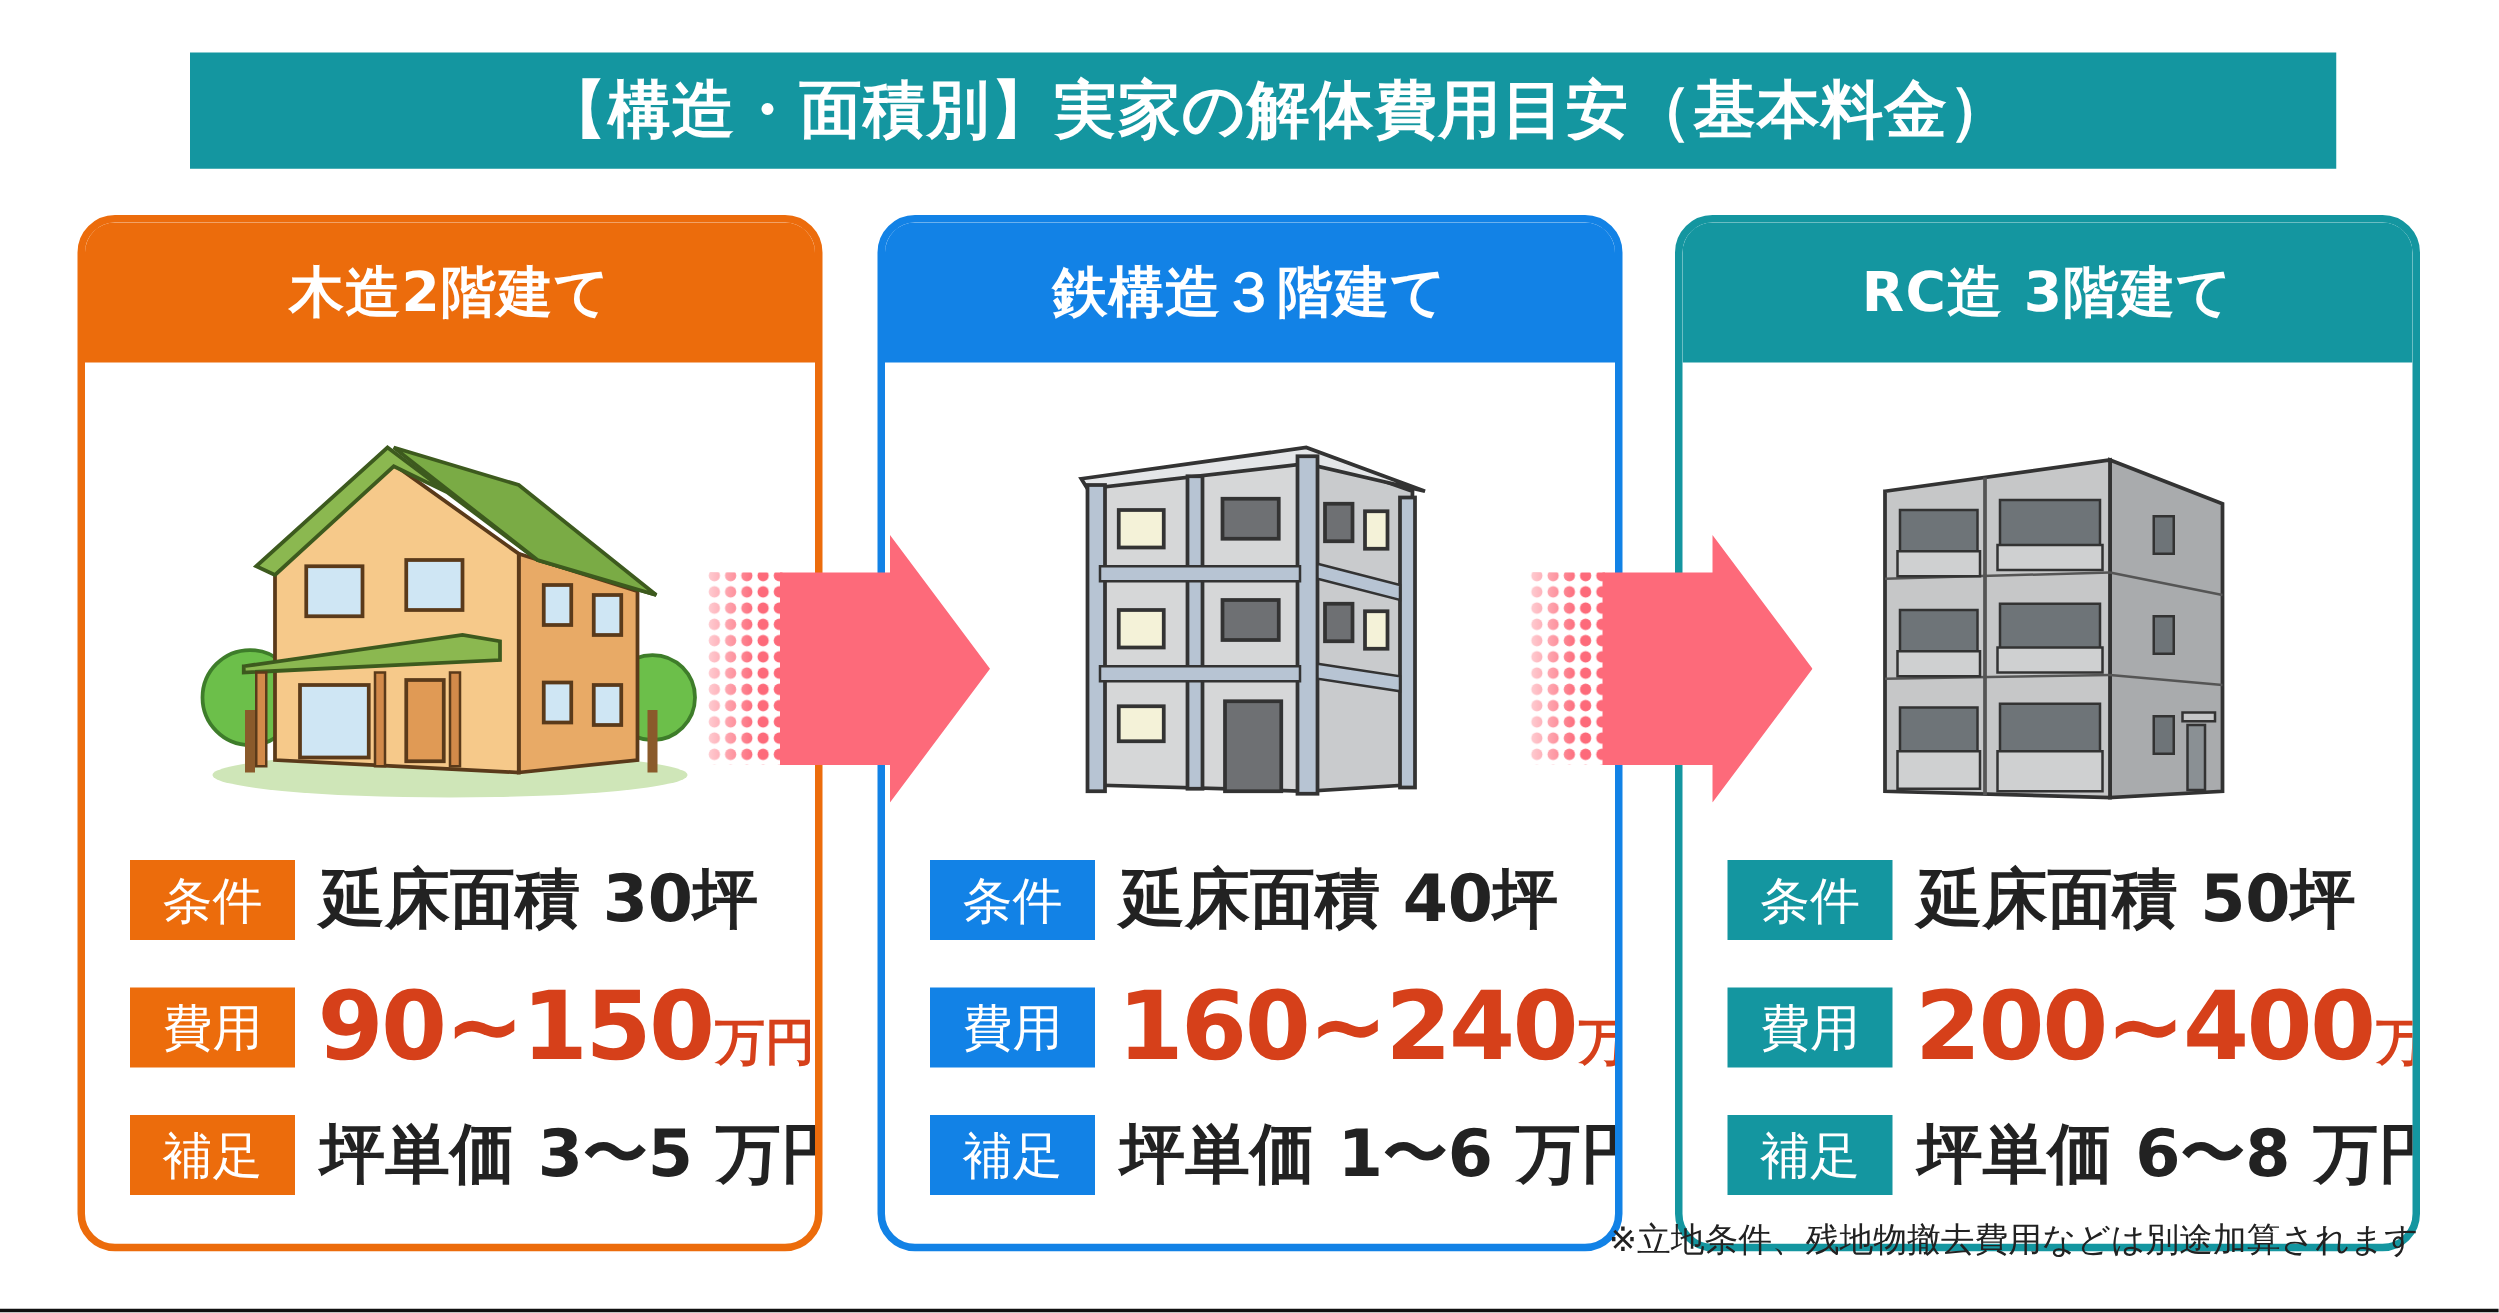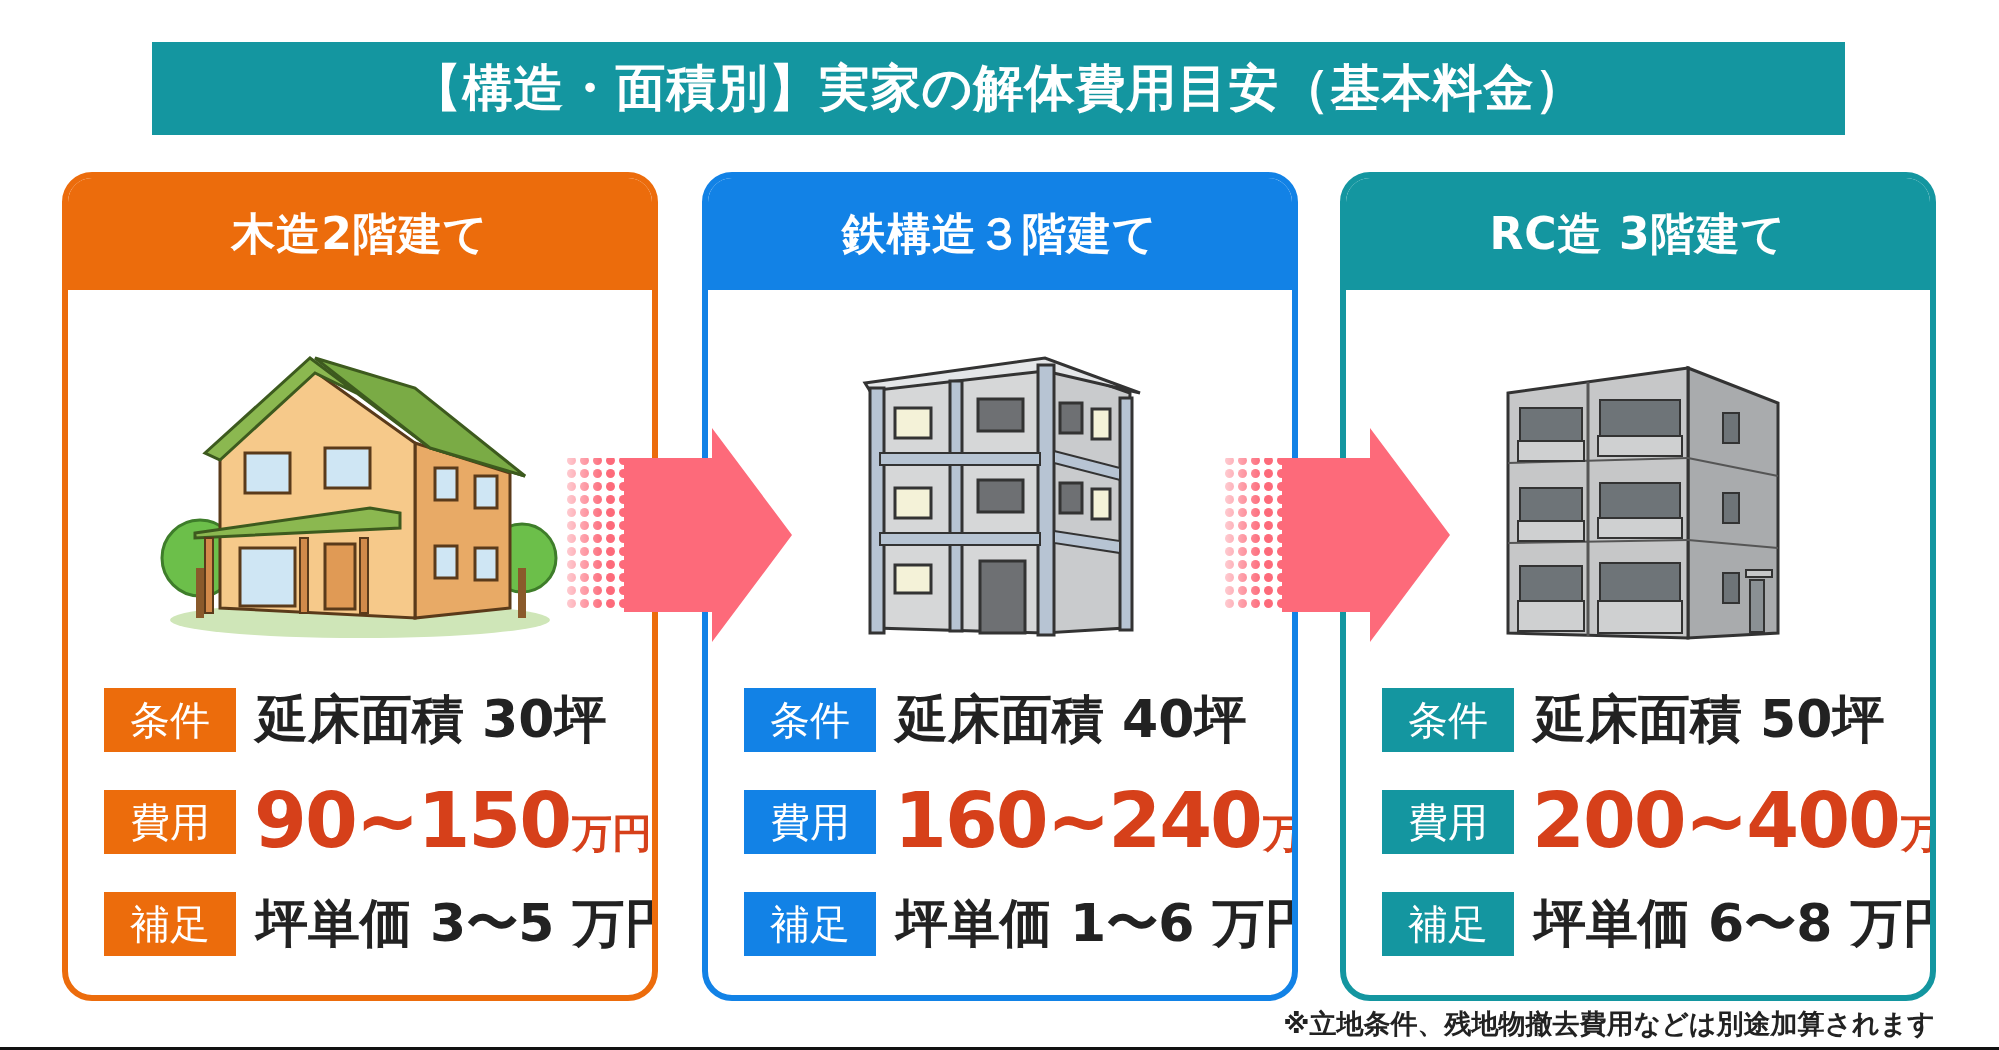--- a/index.html
+++ b/index.html
@@ -5,21 +5,21 @@
   html, body { margin:0; padding:0; }
   body {
     width:1999px; height:1050px; position:relative; overflow:hidden;
     background:#ffffff;
     font-family:"DejaVu Sans", "Liberation Sans", sans-serif;
   }
   .banner {
     position:absolute; left:152px; top:42px; width:1693px; height:93px;
     background:#1496a0; color:#fff;
     display:flex; align-items:center; justify-content:center;
-    font-size:50px; font-weight:bold; letter-spacing:1px;
+    font-size:50px; font-weight:bold; letter-spacing:1px;padding-left:24px;
   }
   .card {
     position:absolute; top:172px; width:584px; height:817px;
     border:6px solid; border-radius:30px; background:#fff; overflow:hidden;
     box-sizing:content-box;
   }
   .card-header {
     height:112px; display:flex; align-items:center; justify-content:center;
     color:#fff; font-size:44px; font-weight:bold; letter-spacing:1px;
   }
@@ -30,21 +30,21 @@
   .tag {
     width:132px; height:64px; color:#fff; font-size:40px; font-weight:normal;
     display:flex; align-items:center; justify-content:center; flex:0 0 auto;
   }
   .val { margin-left:20px; font-size:52px; font-weight:bold; color:#222; white-space:nowrap; }
   .cost { margin-left:18px; color:#d6401a; font-weight:bold; white-space:nowrap; display:flex; align-items:baseline; }
   .cost .num { font-size:76px; letter-spacing:-2px; line-height:1; }
   .cost .unit { font-size:40px; margin-left:2px; }
   .arrow { position:absolute; top:428px; width:240px; height:214px; }
   .footnote {
-    position:absolute; right:64px; top:1006px; font-size:27px; font-weight:bold; color:#222;
+    position:absolute; right:64px; top:974px; font-size:27px; font-weight:normal; color:#222;
   }
   .bottom-line { position:absolute; left:0; right:0; top:1047px; height:3px; background:#111; }
 </style>
 </head>
 <body>
 
 <div class="banner">
   <span>【構造・面積別】実家の解体費用目安（基本料金）</span>
 </div>
 

